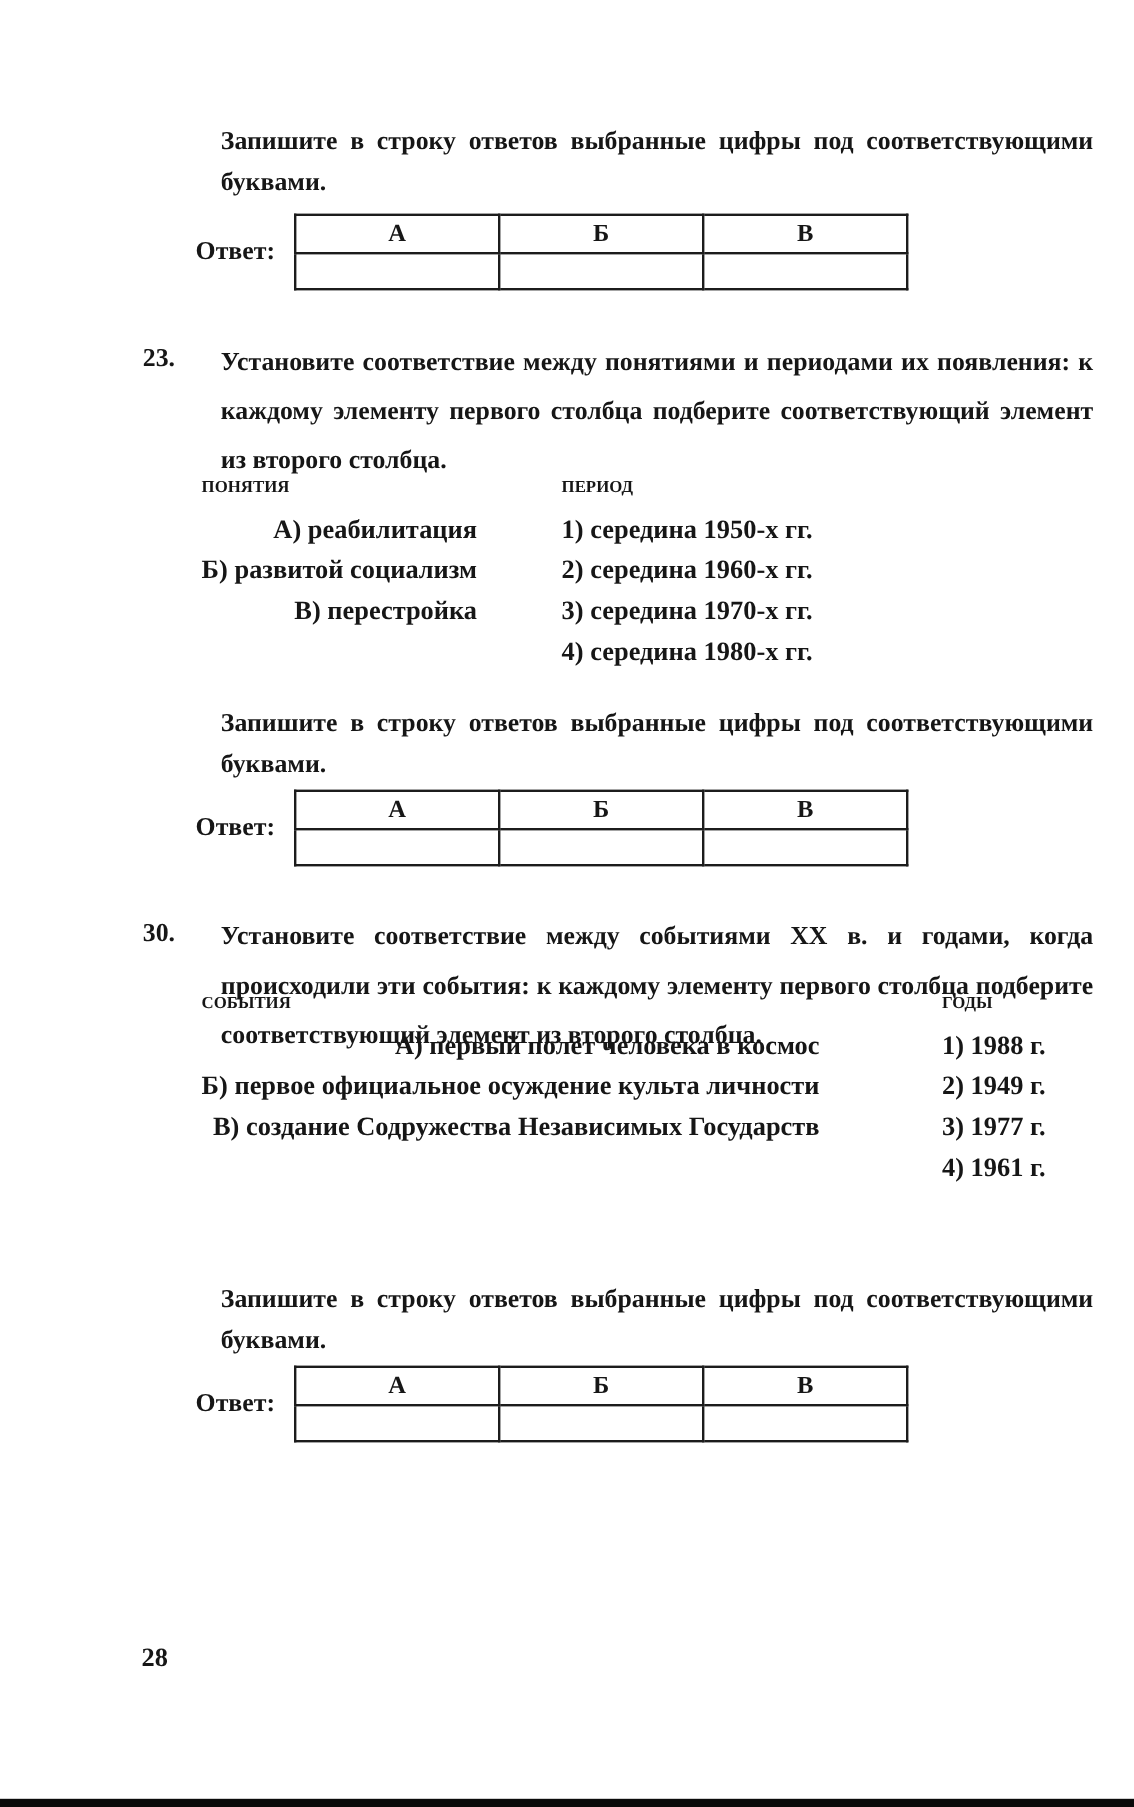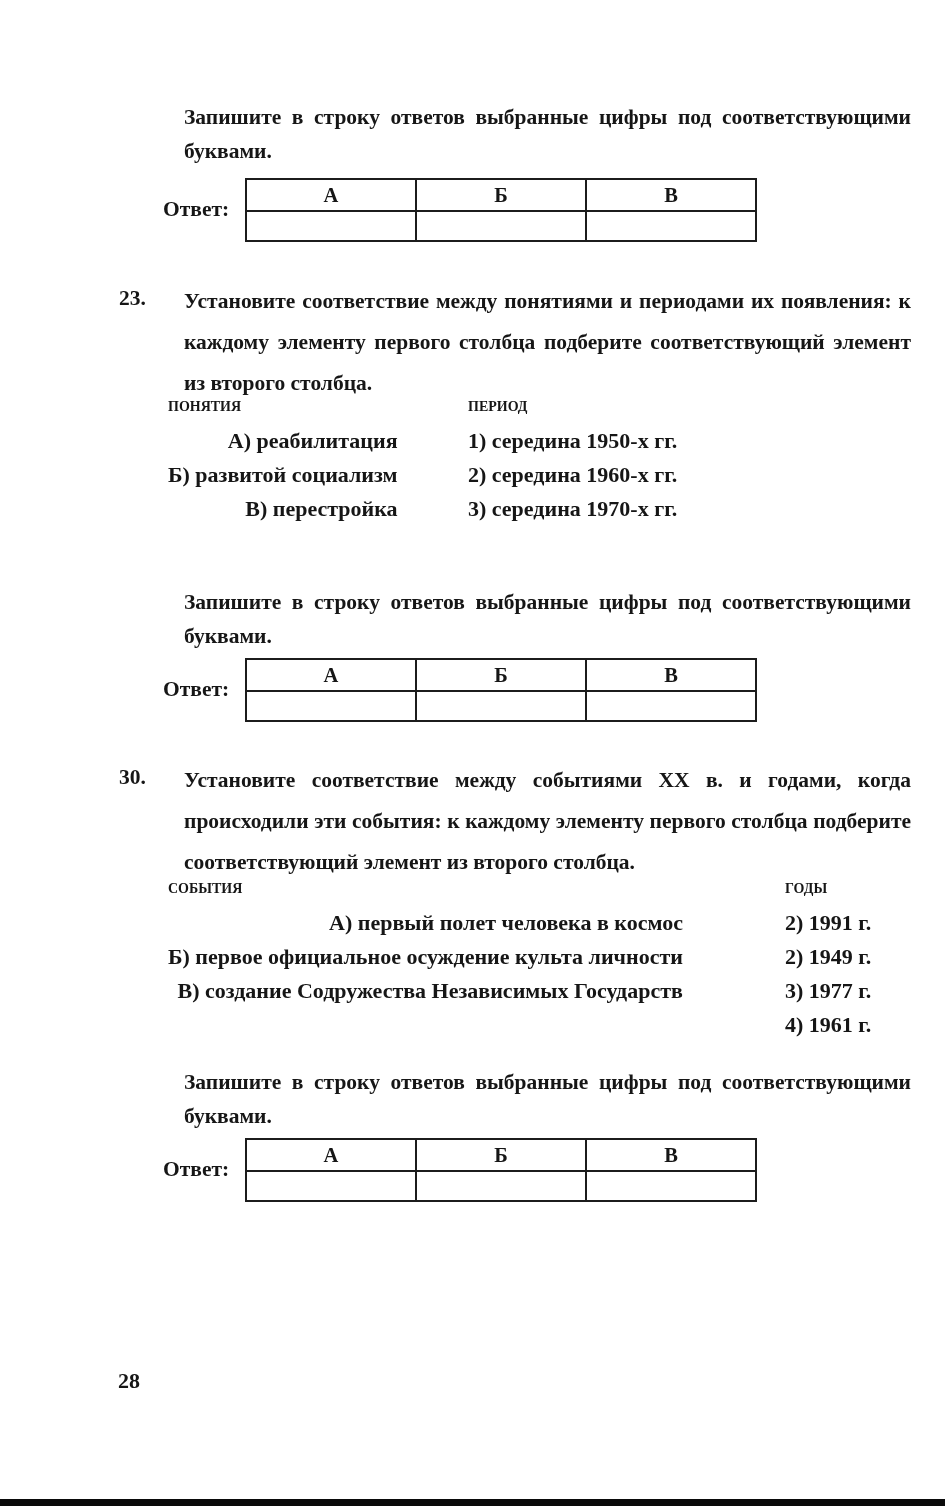--- a/index.html
+++ b/index.html
@@ -118,20 +118,21 @@
     <div class="match-header">ПОНЯТИЯ</div>
     <div class="match-item">А) реабилитация</div>
     <div class="match-item">Б) развитой социализм</div>
     <div class="match-item">В) перестройка</div>
   </div>
   <div class="match-col" style="left:468px;">
     <div class="match-header">ПЕРИОД</div>
     <div class="match-item">1) середина 1950-х гг.</div>
     <div class="match-item">2) середина 1960-х гг.</div>
     <div class="match-item">3) середина 1970-х гг.</div>
+    <div class="match-item">4) середина 1980-х гг.</div>
   </div>
 </section>
 
 <section class="instruction" style="top:585px;">
   <p>Запишите в строку ответов выбранные цифры под соответствующими буквами.</p>
 </section>
 
 <section class="answer-block" style="top:658px;">
   <span class="answer-label">Ответ:</span>
   <table class="answer-table">
@@ -148,30 +149,30 @@
     </tr>
   </tbody>
     </table>
 </section>
 
 <section class="question" style="top:760px;">
   <span class="qnum">30.</span>
   <p class="qtext">Установите соответствие между событиями XX в. и годами, когда происходили эти события: к каждому элементу первого столбца подберите соответствующий элемент из второго столбца.</p>
 </section>
 
-<section style="top:872px; height:180px;">
+<section style="top:820px; height:180px;">
   <div class="match-col" style="left:168px;">
     <div class="match-header">СОБЫТИЯ</div>
     <div class="match-item">А) первый полет человека в космос</div>
     <div class="match-item">Б) первое официальное осуждение культа личности</div>
     <div class="match-item">В) создание Содружества Независимых Государств</div>
   </div>
   <div class="match-col" style="left:785px;">
     <div class="match-header">ГОДЫ</div>
-    <div class="match-item">2) 1991 г.</div>
+    <div class="match-item">1) 1988 г.</div>
     <div class="match-item">2) 1949 г.</div>
     <div class="match-item">3) 1977 г.</div>
     <div class="match-item">4) 1961 г.</div>
   </div>
 </section>
 
 <section class="instruction" style="top:1065px;">
   <p>Запишите в строку ответов выбранные цифры под соответствующими буквами.</p>
 </section>
 

